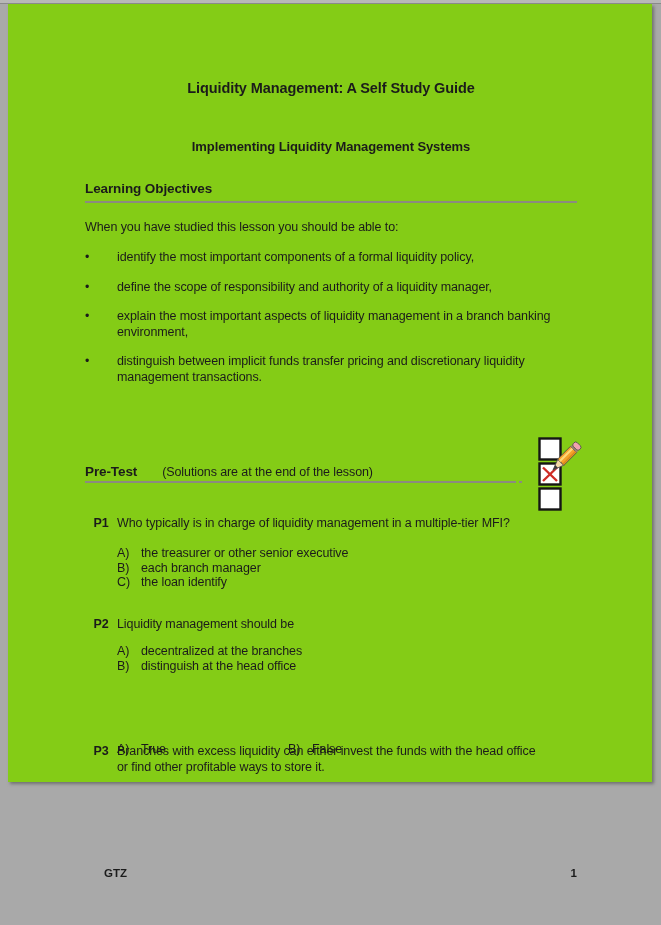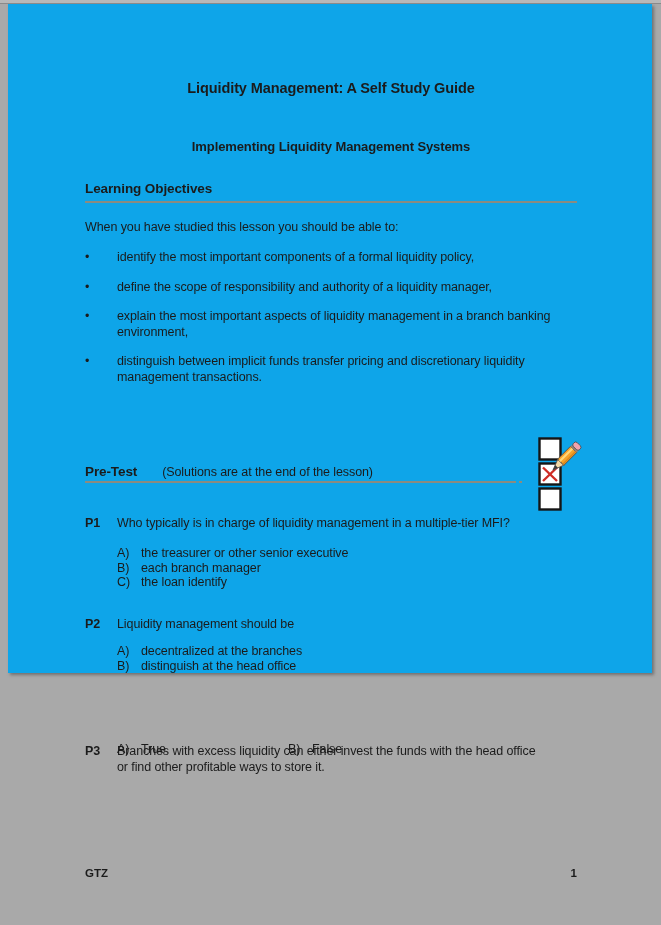--- a/index.html
+++ b/index.html
@@ -10,22 +10,22 @@
     overflow: hidden;
     font-family: "Liberation Sans", "DejaVu Sans", sans-serif;
     color: #1b1b1b;
     letter-spacing: -0.1px;
   }
   .viewer-top-edge {
     position: absolute; top: 0; left: 0; right: 0; height: 4px;
     background: #b8b8b8; border-bottom: 1px solid #8a8a8a; z-index: 3;
   }
   .page {
-    position: absolute; left: 8px; top: 4px; width: 644px; height: 669px;
-    background: #0ea5e9;
+    position: absolute; left: 8px; top: 4px; width: 644px; height: 778px;
+    background: #84cc16;
     box-shadow: 2px 2px 3px rgba(70,70,70,0.55);
   }
   .abs { position: absolute; left: 77px; right: 75px; }
   .center { text-align: center; }
   .bold { font-weight: bold; }
 
   .doc-title    { top: 76px;  font-size: 14.5px; line-height: 16px; }
   .doc-subtitle { top: 93px;  font-size: 12.5px; line-height: 14px; }
   .lesson-label { top: 109px; font-size: 13px;   line-height: 15px; }
   .lesson-title { top: 135px; font-size: 13px;   line-height: 16px; }
@@ -45,34 +45,34 @@
   .pt-note { margin-left: 25px; font-size: 12.5px; }
   .pt-rule { top: 477px; width: 431px; right: auto; }
   .pt-rule::after {
     content: ""; position: absolute; left: 434px; top: 0; width: 3px; height: 2px;
     background: #8b8b80;
   }
   .pretest-icon { position: absolute; left: 530px; top: 433px; width: 56px; height: 76px; }
 
   .question { font-size: 12.5px; }
   .q-row { display: flex; }
-  .q-id { width: 32px; flex: 0 0 32px; font-weight: bold; }
+  .q-id { width: 32px; flex: 0 0 32px; font-weight: bold; text-align: center; }
   .q-text { line-height: 15.5px; white-space: pre-line; }
   .q1 { top: 512px; } .q1-opts { top: 542px; }
   .q2 { top: 613px; } .q2-opts { top: 640px; }
   .q3 { top: 696px; margin-top: 44px; } .q3-opts { top: 738px; }
   .opts { left: 109px; font-size: 12.5px; }
   .opt-row { display: flex; line-height: 14.5px; }
   .opt-label { width: 24px; flex: 0 0 24px; }
   .opts-inline { display: flex; }
   .opt-col { display: flex; }
   .opt-col-a { width: 171px; flex: 0 0 171px; }
 
   .page-footer { top: 863px; display: flex; justify-content: space-between;
-                 font-size: 11.5px; font-weight: bold; letter-spacing: 0; }
+                 font-size: 11.5px; font-weight: bold; letter-spacing: 0; margin-left: 19px; }
 </style>
 </head>
 <body>
 
 <div class="viewer-top-edge"></div>
 
 <div class="page">
 
   <div class="abs center bold doc-title">Liquidity Management: A Self Study Guide</div>
   <div class="abs center bold lesson-title">Implementing Liquidity Management Systems</div>

